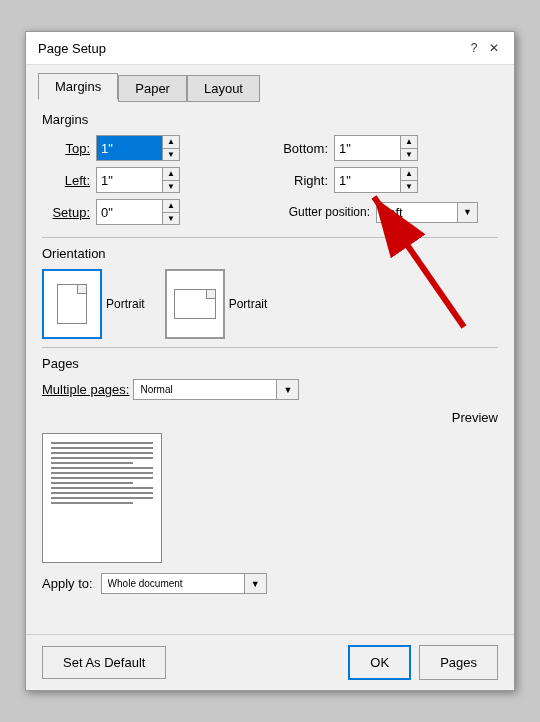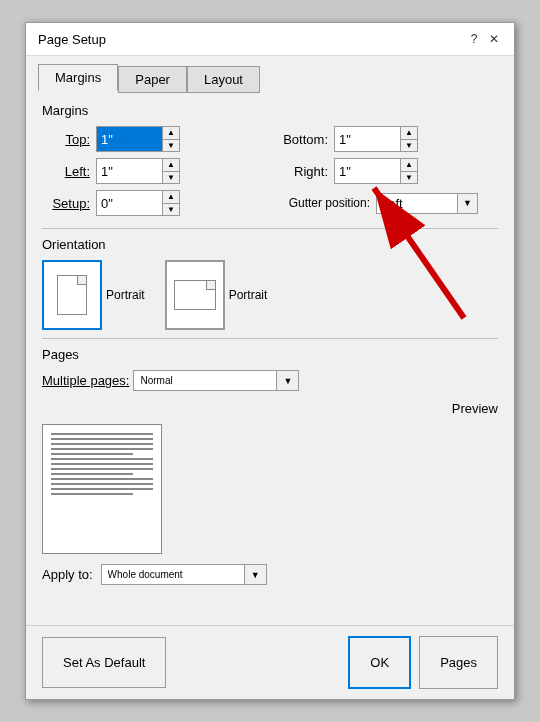--- a/index.html
+++ b/index.html
@@ -312,21 +312,21 @@
     }
     .footer {
       display: flex;
       justify-content: space-between;
       align-items: center;
       padding: 10px 16px;
       border-top: 1px solid #ccc;
       background: #f0f0f0;
     }
     .btn {
-      padding: 17px 20px;
+      padding: 8px 20px;
       font-size: 13px;
       cursor: pointer;
       border: 1px solid #999;
       background: #f0f0f0;
     }
     .btn.primary {
       border: 2px solid #0078d7;
       background: #f0f0f0;
     }
     .arrow-overlay {

